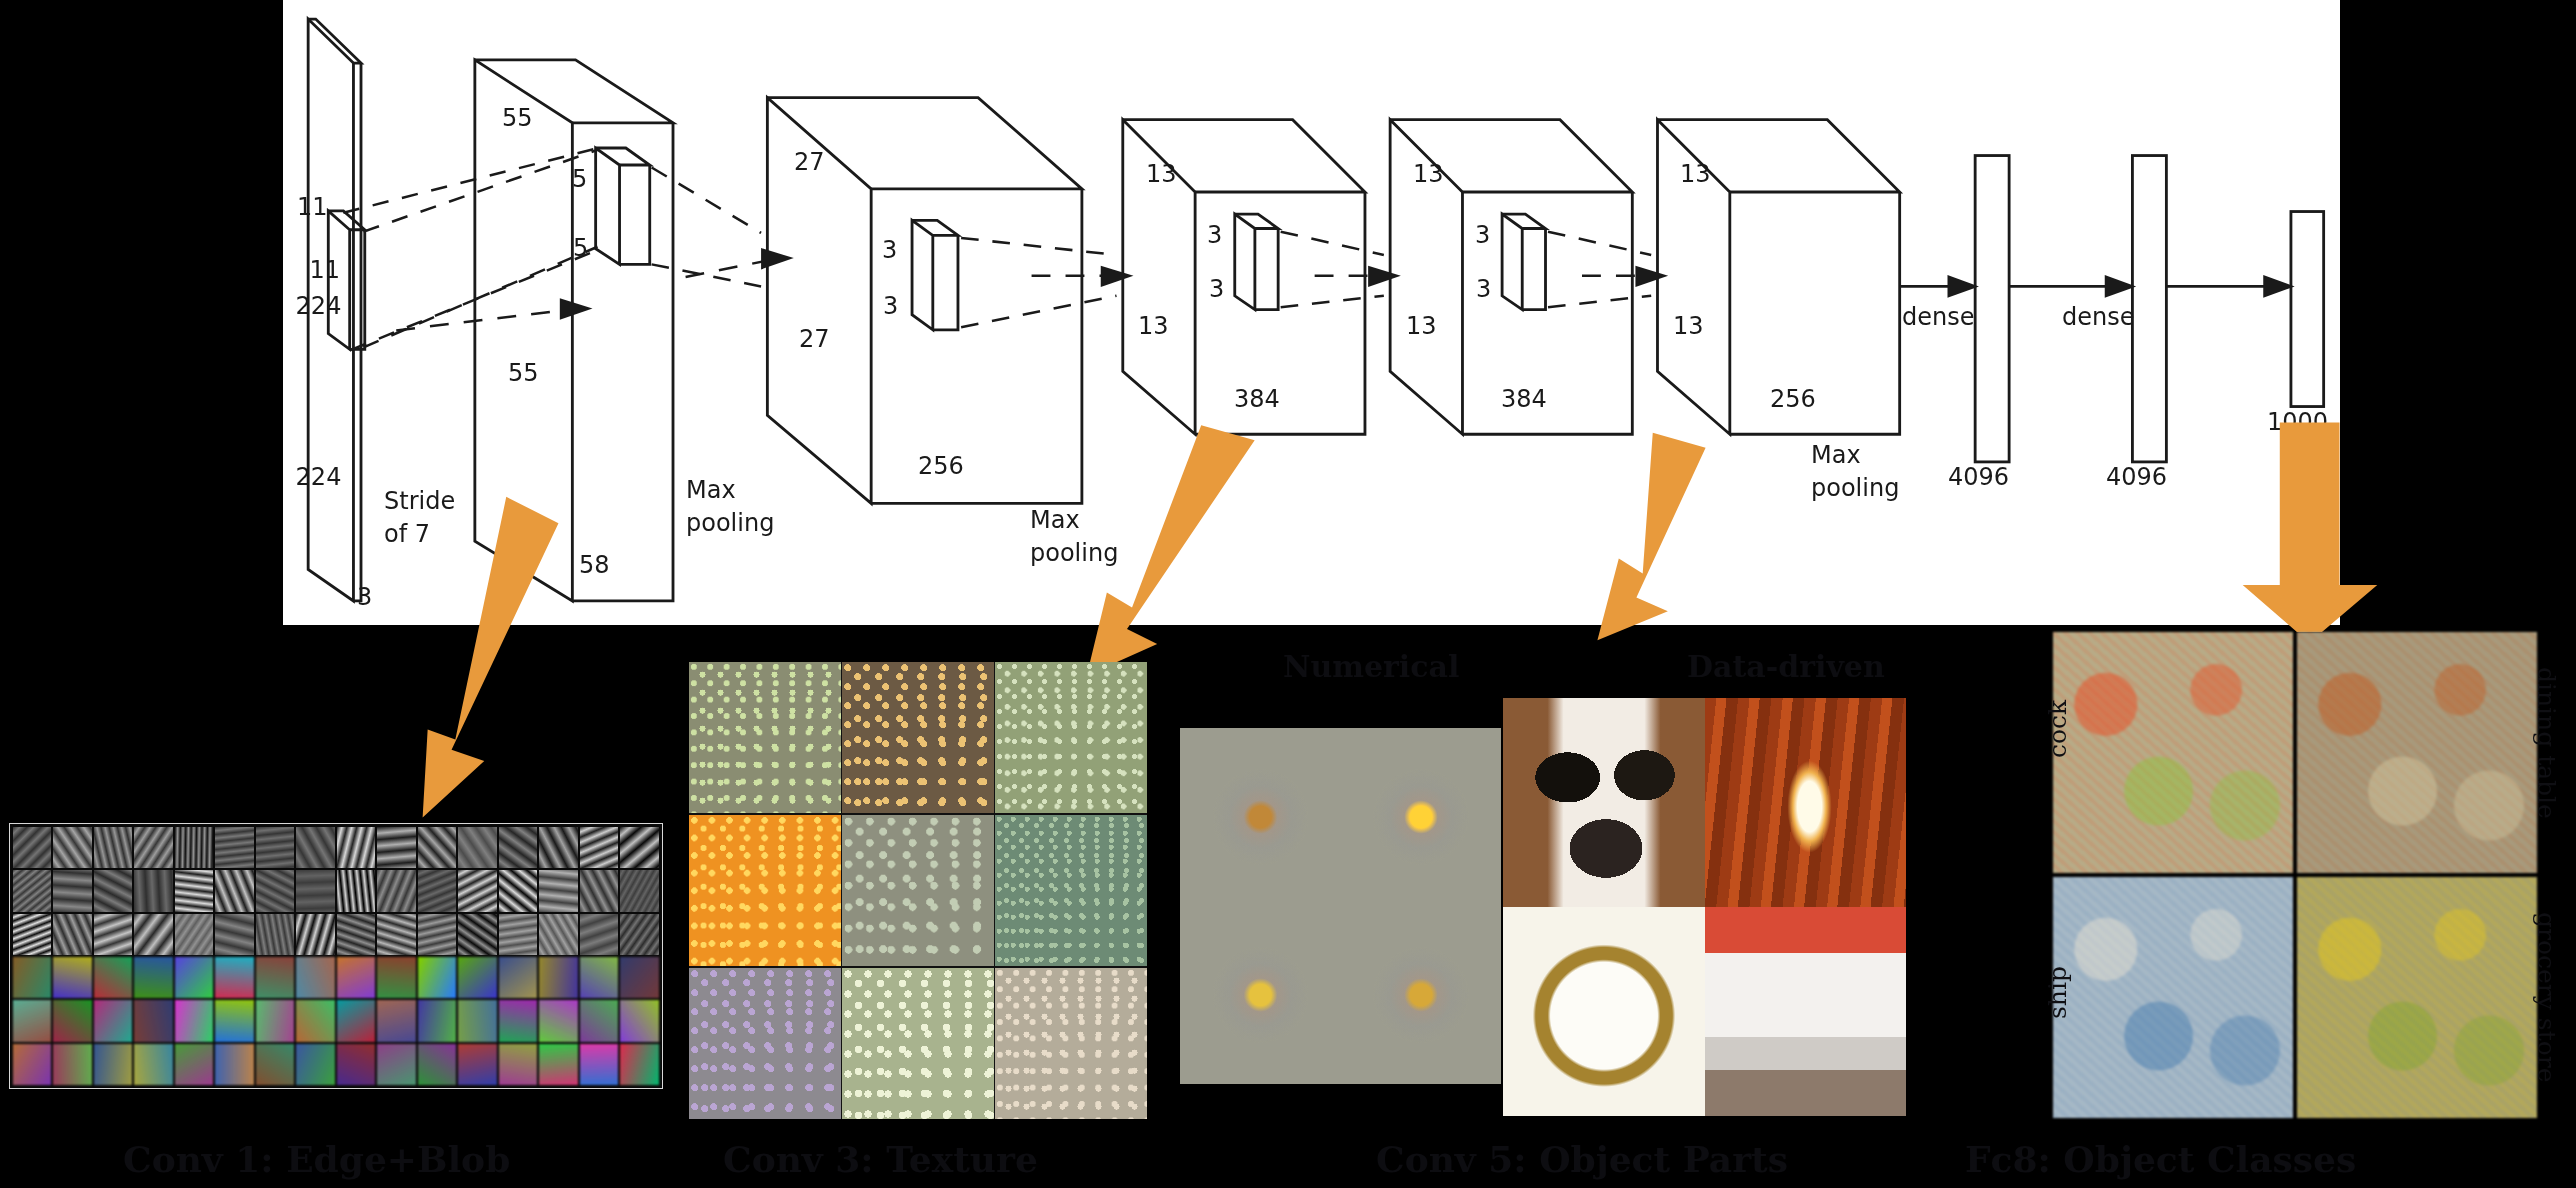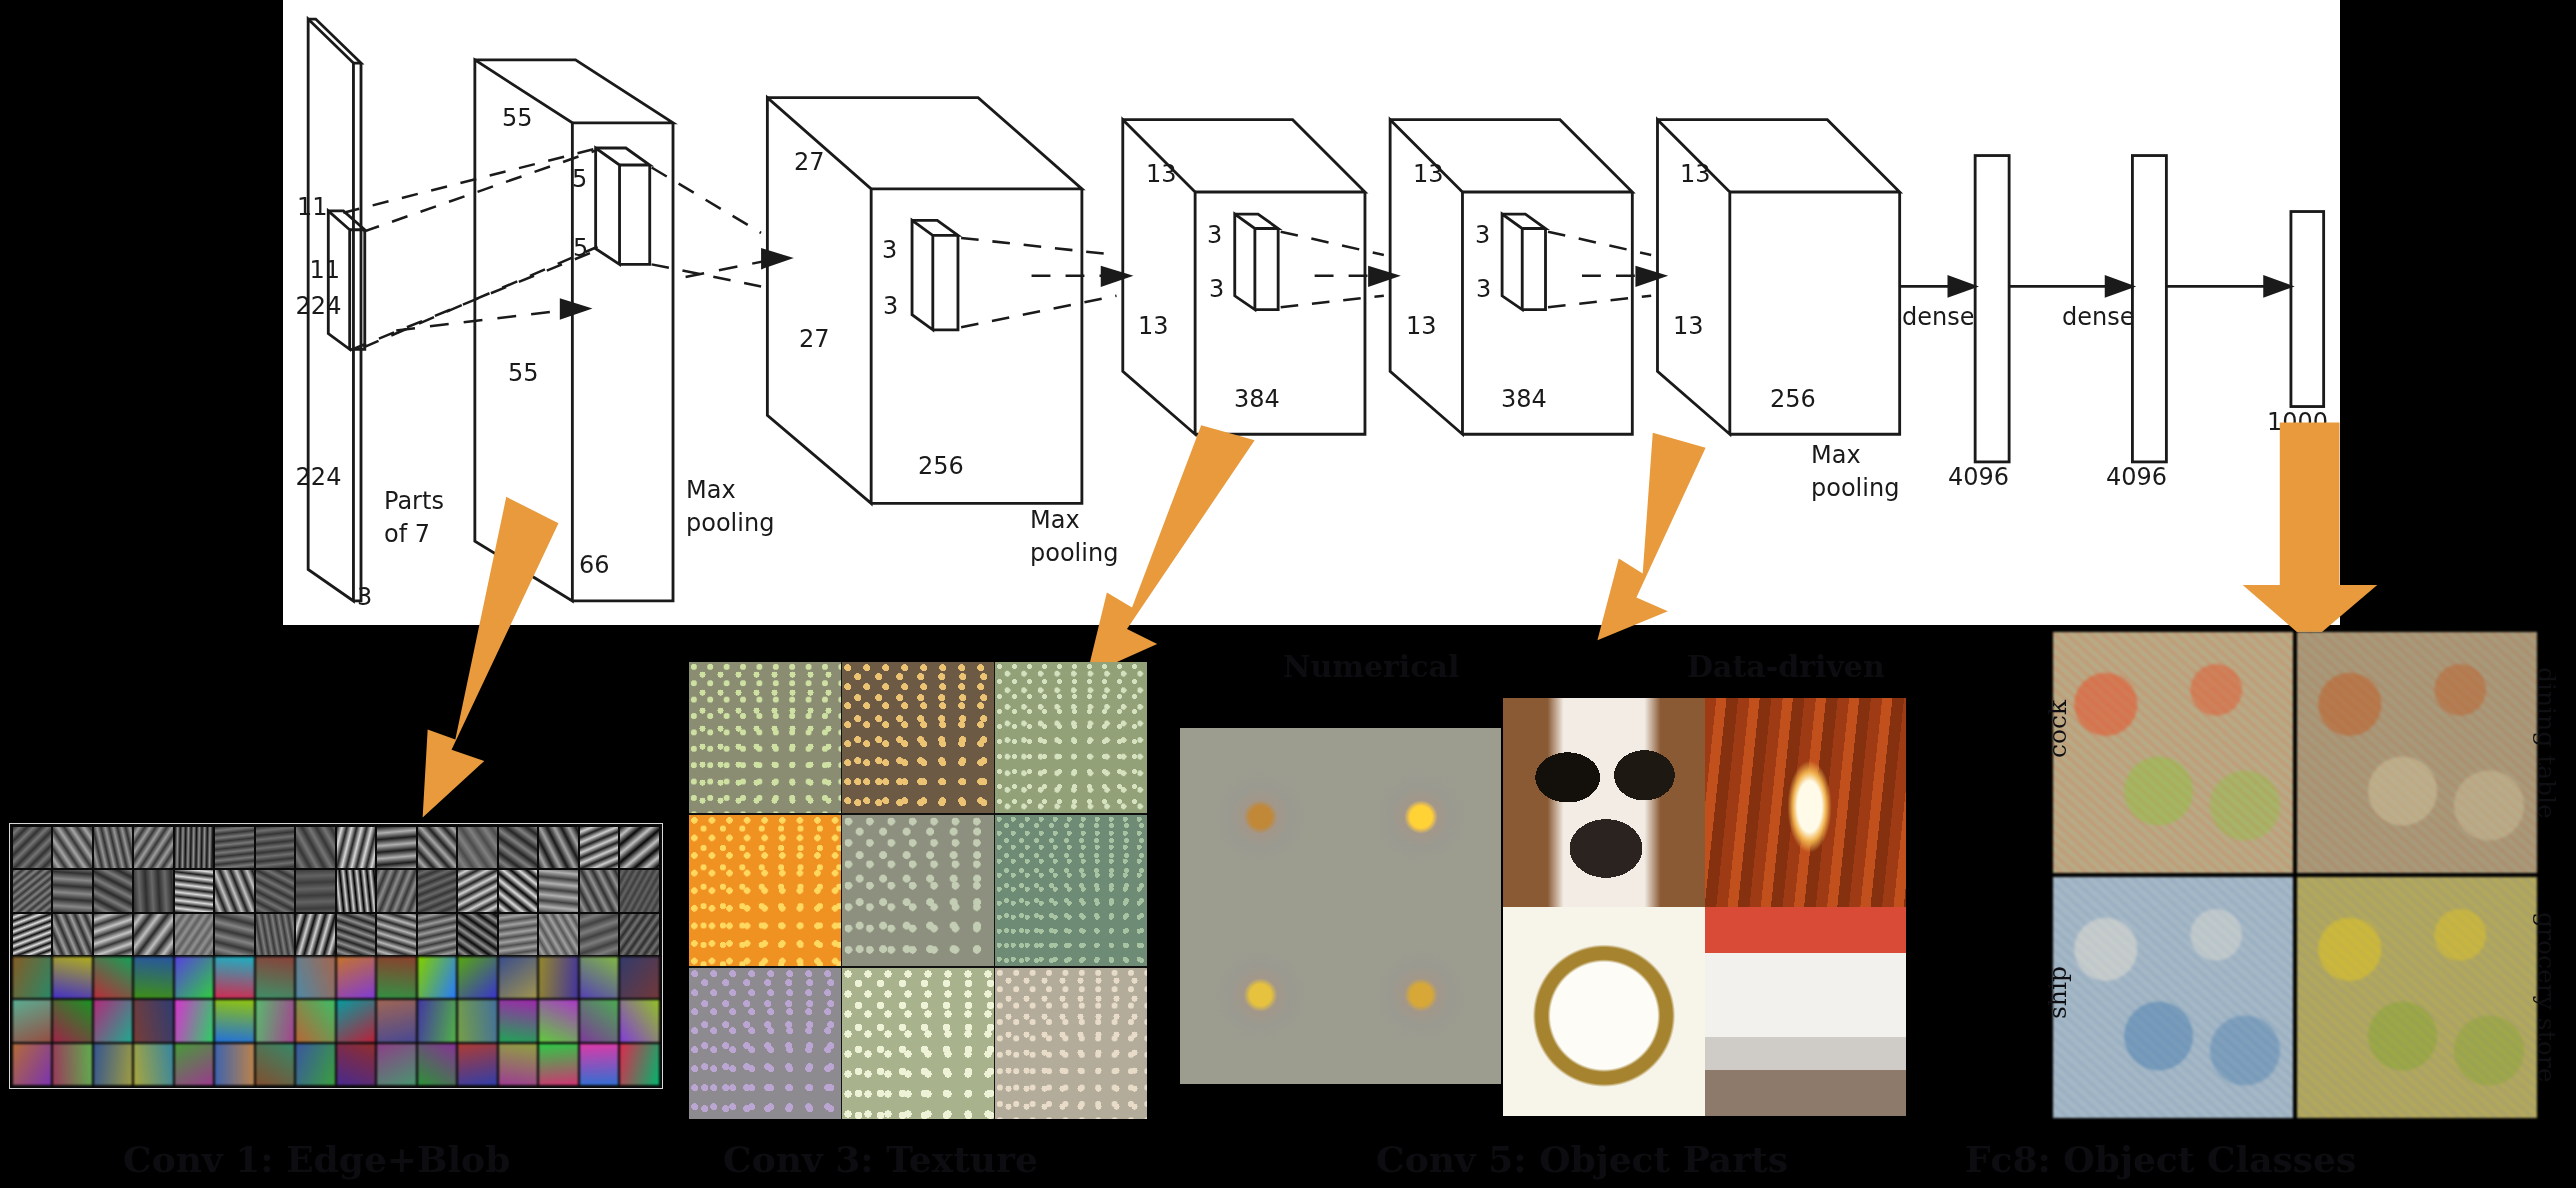--- a/index.html
+++ b/index.html
@@ -203,26 +203,26 @@
         <path d="M 2994 455 L 3180 455"></path>
         <path d="M 3148 437 L 3198 455 L 3148 473" fill="#1a1a1a" stroke="none"></path>
       </g>
     </svg>
 
     <span class="arch-text" style="left:14px;  top:195px;">11</span>
     <span class="arch-text" style="left:26.4px;  top:258px;">11</span>
     <span class="arch-text" style="left:12.6px;  top:294px;">224</span>
     <span class="arch-text" style="left:12.6px;  top:465px;">224</span>
     <span class="arch-text" style="left:74px; top:585px;">3</span>
-    <span class="arch-text" style="left:101px; top:489px;">Parts</span>
+    <span class="arch-text" style="left:101px; top:489px;">Stride</span>
     <span class="arch-text" style="left:101px; top:522px;">of 7</span>
 
     <span class="arch-text" style="left:219px; top:106px;">55</span>
     <span class="arch-text" style="left:225px; top:361px;">55</span>
-    <span class="arch-text" style="left:296px; top:553px;">66</span>
+    <span class="arch-text" style="left:296px; top:553px;">58</span>
     <span class="arch-text" style="left:289px; top:167px;">5</span>
     <span class="arch-text" style="left:290px; top:236px;">5</span>
     <span class="arch-text" style="left:403px; top:478px;">Max</span>
     <span class="arch-text" style="left:403px; top:511px;">pooling</span>
 
     <span class="arch-text" style="left:511px;  top:150px;">27</span>
     <span class="arch-text" style="left:516px;  top:327px;">27</span>
     <span class="arch-text" style="left:635px; top:454px;">256</span>
     <span class="arch-text" style="left:599px;  top:238px;">3</span>
     <span class="arch-text" style="left:600px;  top:294px;">3</span>

